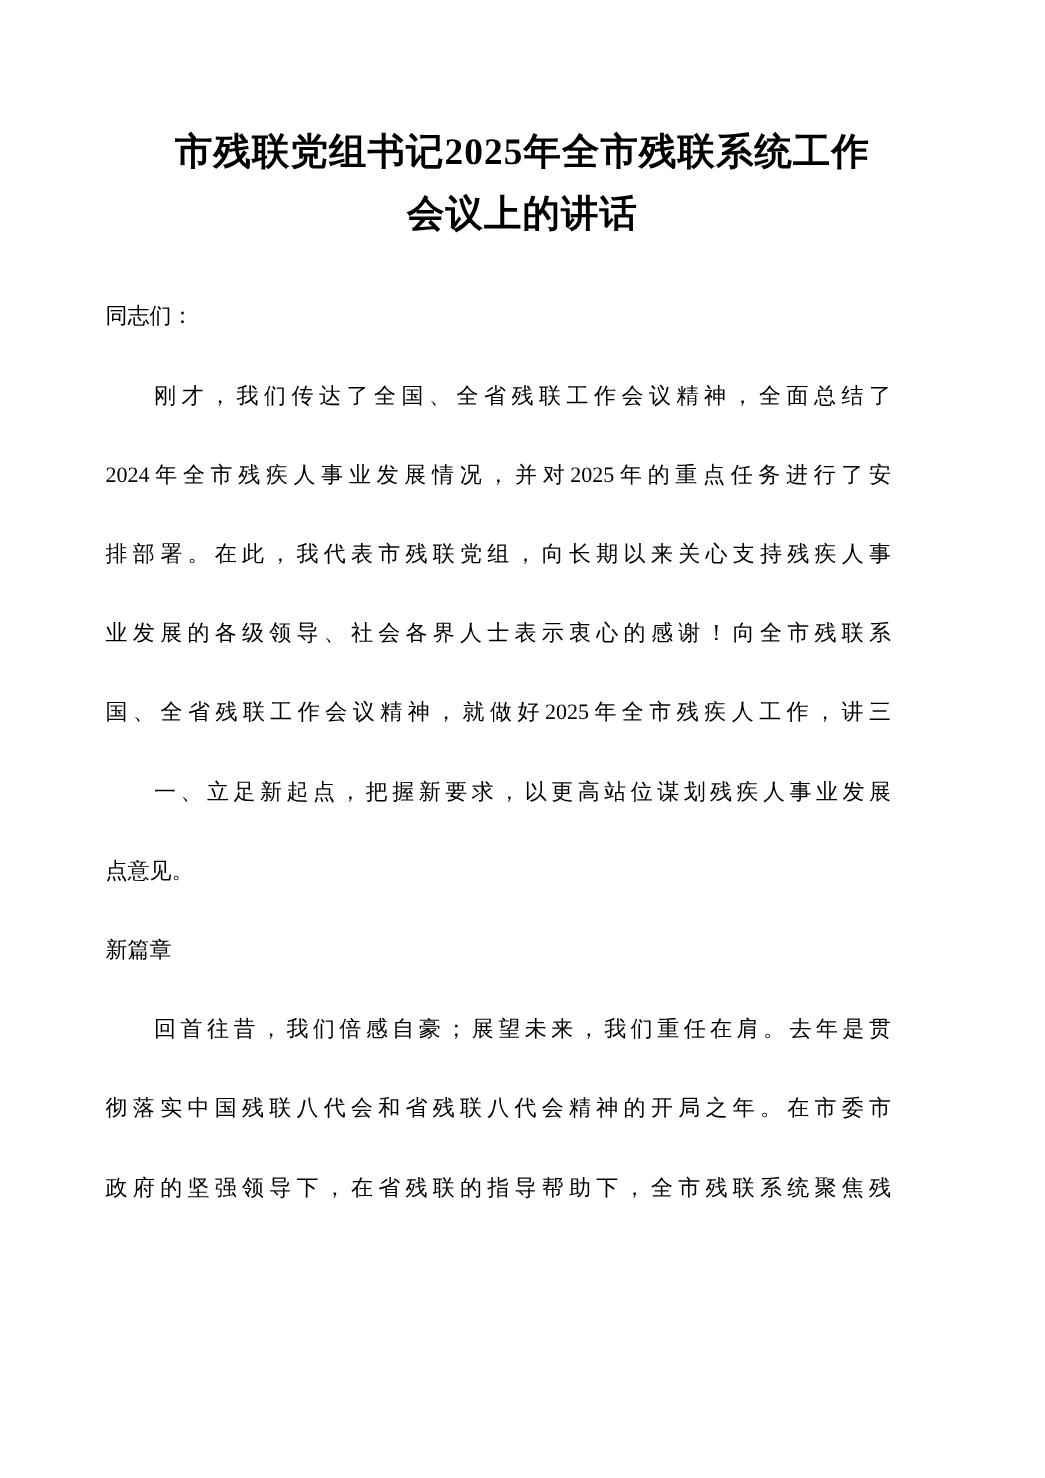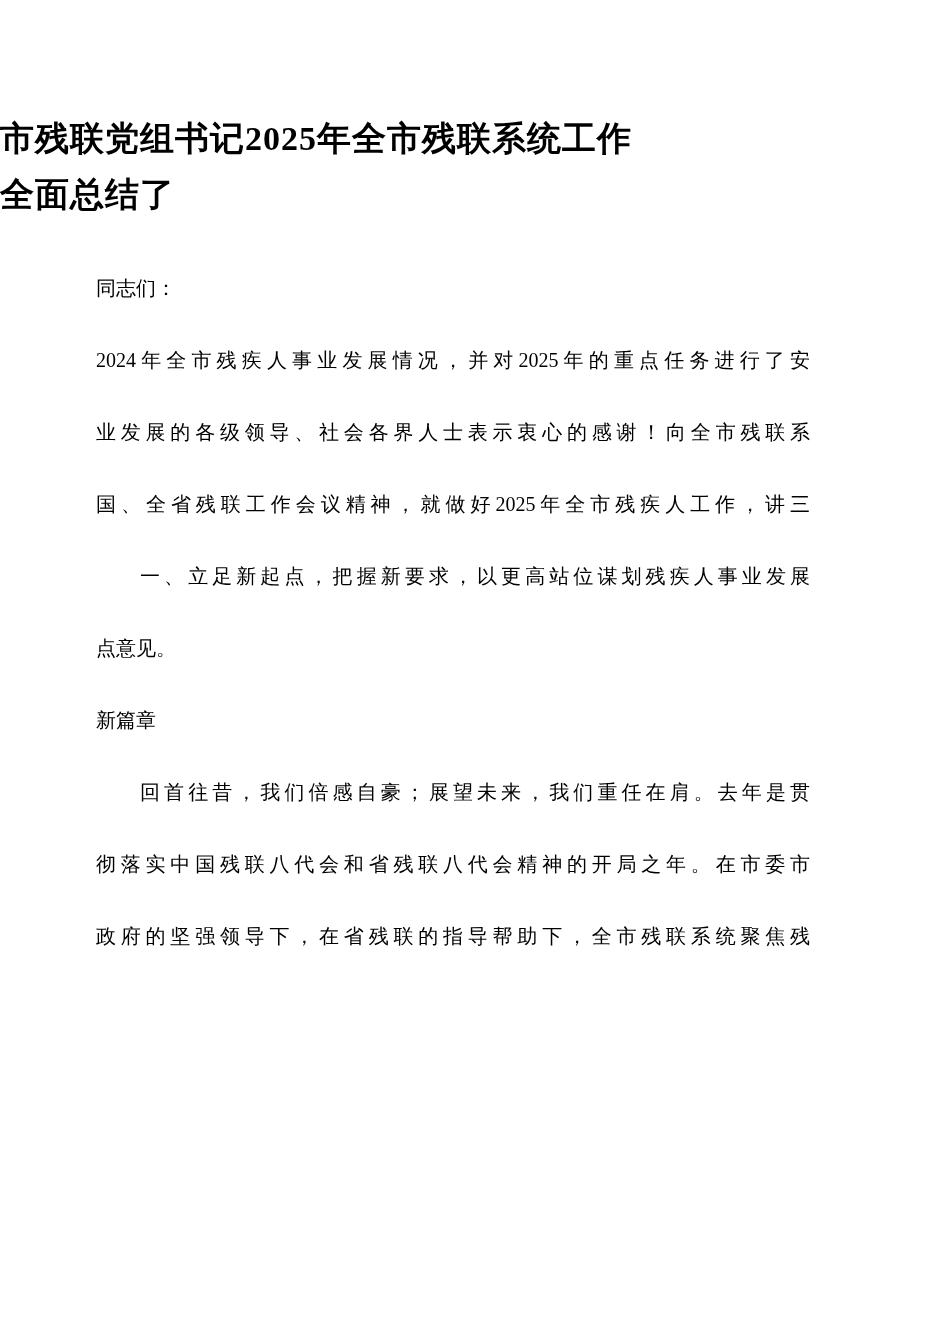--- a/index.html
+++ b/index.html
@@ -15,21 +15,21 @@
     color: #000000;
     font-family: "Liberation Serif", "DejaVu Serif", serif;
     overflow: hidden;
     box-sizing: border-box;
   }
   .doc-title {
     margin: 0;
     padding-top: 111px;
     font-size: 34px;
     font-weight: 600;
-    text-align: left;
+    text-align: center;
     line-height: 56px;
     letter-spacing: 1px;
   }
   .doc-body {
     margin: 29px 140px 0 96px; 
     font-size: 20px;
     line-height: 72px;
   }
   .line {
     height: 72px;
@@ -43,26 +43,28 @@
     text-indent: 44px; 
   }
 </style>
 </head>
 <body>
 
 <div class="page">
 
   <h1 class="doc-title">
     <div class="title-line">市残联党组书记2025年全市残联系统工作</div>
-    <div class="title-line">全面总结了</div>
+    <div class="title-line">会议上的讲话</div>
   </h1>
 
   <div class="doc-body">
     <div class="line">同志们：</div>
+    <div class="line indent fill">刚才，我们传达了全国、全省残联工作会议精神，全面总结了</div>
     <div class="line fill">2024年全市残疾人事业发展情况，并对2025年的重点任务进行了安</div>
+    <div class="line fill">排部署。在此，我代表市残联党组，向长期以来关心支持残疾人事</div>
     <div class="line fill">业发展的各级领导、社会各界人士表示衷心的感谢！向全市残联系</div>
     <div class="line fill">国、全省残联工作会议精神，就做好2025年全市残疾人工作，讲三</div>
     <div class="line indent fill">一、立足新起点，把握新要求，以更高站位谋划残疾人事业发展</div>
     <div class="line">点意见。</div>
     <div class="line">新篇章</div>
     <div class="line indent fill">回首往昔，我们倍感自豪；展望未来，我们重任在肩。去年是贯</div>
     <div class="line fill">彻落实中国残联八代会和省残联八代会精神的开局之年。在市委市</div>
     <div class="line fill">政府的坚强领导下，在省残联的指导帮助下，全市残联系统聚焦残</div>
   </div>
 

